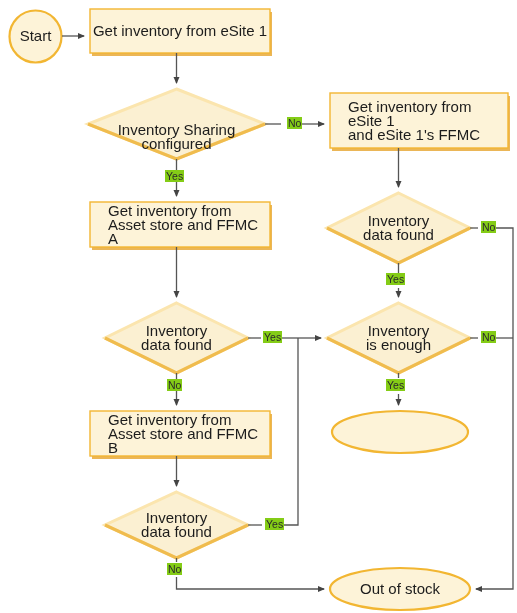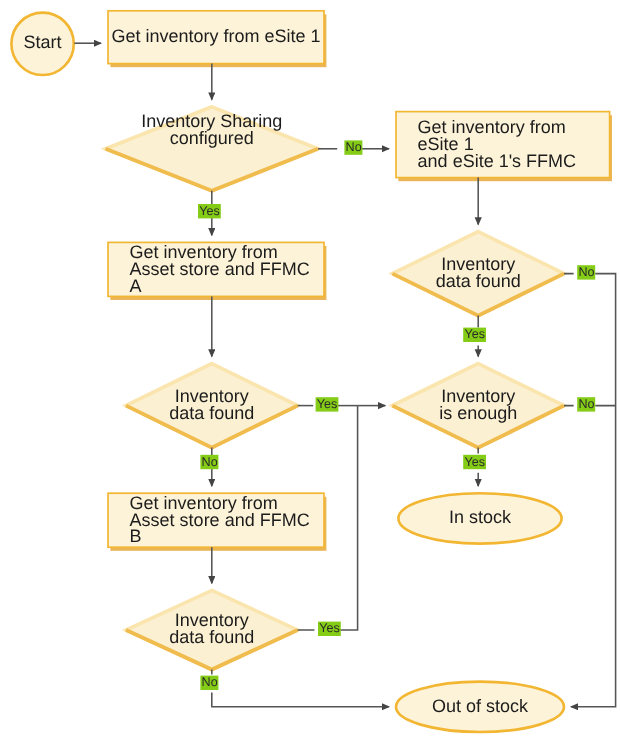--- a/index.html
+++ b/index.html
@@ -158,42 +158,41 @@
       <path d="M176.5,558 L176.5,562"></path>
       <path d="M176.5,577 L176.5,589 L324,589" marker-end="url(#arrow)"></path>
 
     </g>
   </svg>
 
   <div class="node-label" style="left:8px; top:8px; width:55px; height:55px;">Start</div>
 
   <div class="node-label" style="left:90px; top:9px; width:180px; height:44px;">Get inventory from eSite 1</div>
 
-  <div class="node-label" style="left:88px; top:74px; width:177px; height:70px;text-align:center;">Inventory Sharing
+  <div class="node-label" style="left:88px; top:102px; width:177px; height:70px;text-align:center;">Inventory Sharing
 configured</div>
 
   <div class="node-label" style="left:348px; top:93px; width:160px; height:55px; justify-content:flex-start; text-align:left;">Get inventory from eSite 1
 and eSite 1's FFMC</div>
 
   <div class="node-label" style="left:108px; top:202px; width:162px; height:45px; justify-content:flex-start; text-align:left;">Get inventory from
 Asset store and FFMC A</div>
 
   <div class="node-label" style="left:327px; top:193px; width:143px; height:70px;">Inventory
 data found</div>
 
   <div class="node-label" style="left:105px; top:303px; width:143px; height:70px;">Inventory
 data found</div>
 
   <div class="node-label" style="left:327px; top:303px; width:143px; height:70px;">Inventory
 is enough</div>
 
   <div class="node-label" style="left:108px; top:411px; width:162px; height:45px; justify-content:flex-start; text-align:left;">Get inventory from
 Asset store and FFMC B</div>
 
-  <div class="node-label" style="left:332px; top:411px; width:136px; height:42px;">In stock</div>
 
   <div class="node-label" style="left:105px; top:492px; width:143px; height:66px;">Inventory
 data found</div>
 
   <div class="node-label" style="left:330px; top:568px; width:140px; height:42px;">Out of stock</div>
 
   <div class="edge-label" style="left:287px; top:117px;">No</div>
 
   <div class="edge-label" style="left:165px; top:170px;">Yes</div>
 

